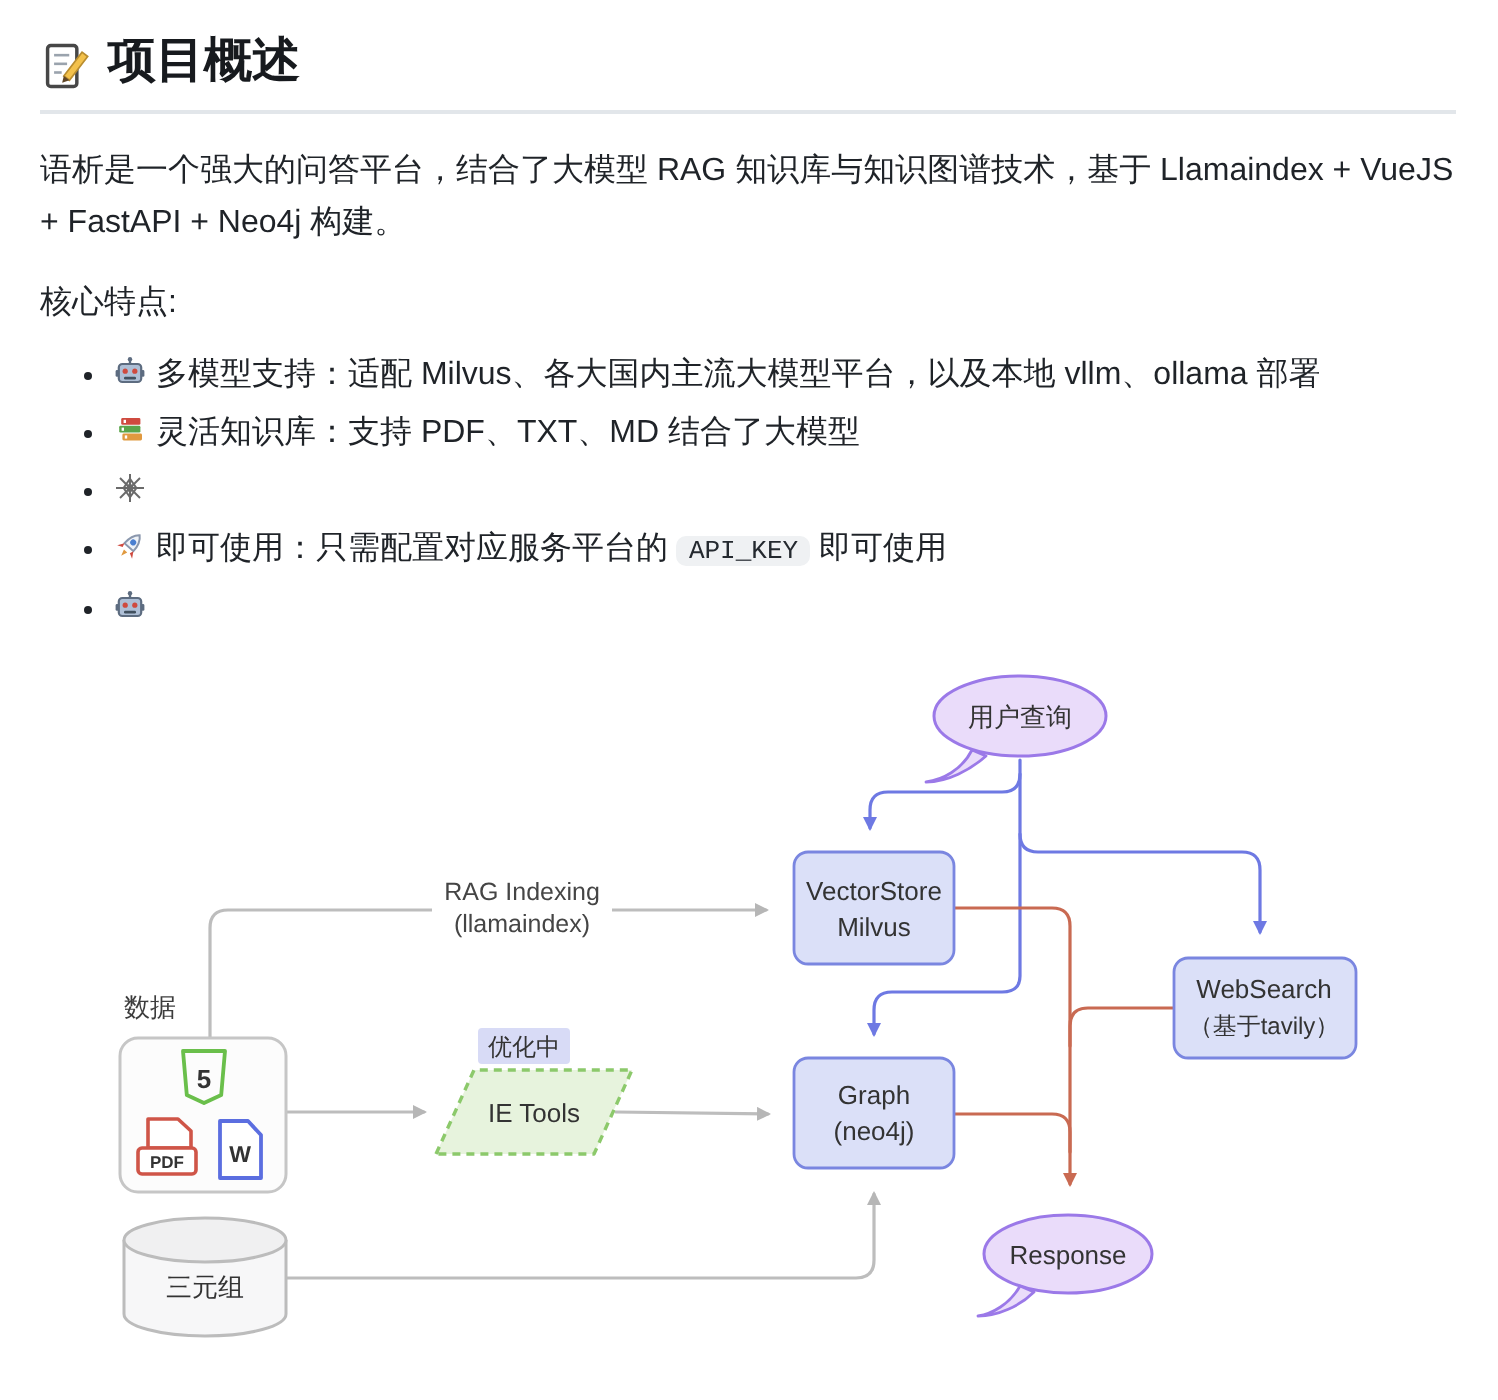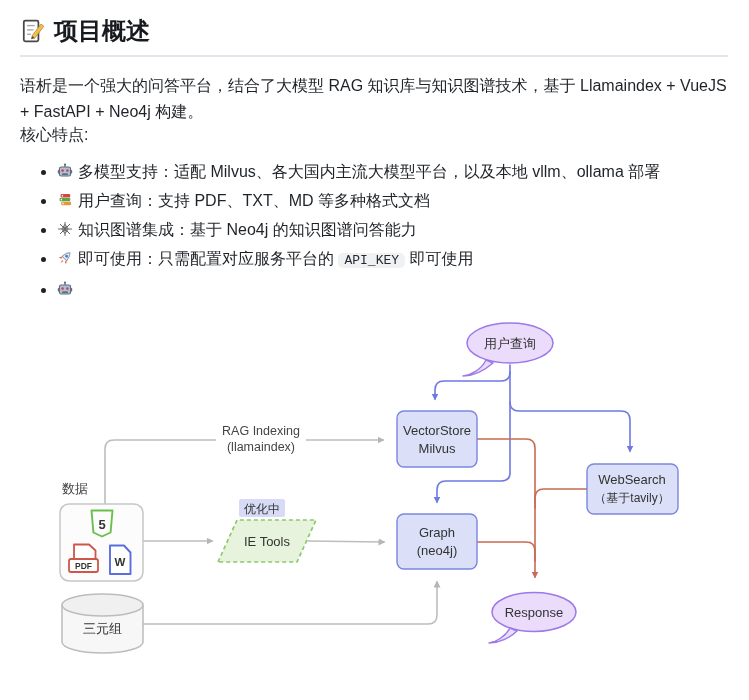--- a/index.html
+++ b/index.html
@@ -5,29 +5,29 @@
   * { box-sizing: border-box; margin: 0; padding: 0; }
   html,body { background:#ffffff; }
   body {
     width: 749px; height: 700px; overflow: hidden;
     font-family: "Liberation Sans", "DejaVu Sans", sans-serif;
     color: #1f2328; font-size: 16px;
   }
   .page { padding: 16px 21px 0 20px; }
 
   h2.title {
-    display: flex; align-items: center; gap: 8px;
+    display: flex; align-items: flex-end; gap: 8px;
     font-size: 24px; font-weight: 700; color: #171a1e;
     padding-bottom: 9px; margin-bottom: 16px;
     border-bottom: 2px solid #e2e6ea;
     line-height: 30px;
   }
   h2.title svg { flex: 0 0 auto; }
 
-  p.intro { line-height: 26px; }
+  p.intro { line-height: 26px; margin-bottom: 16px; }
   p.features-heading { font-weight: 400; margin-bottom: 14px; }
 
   ul.features { list-style: disc; padding-left: 37px; margin-bottom: 0; }
   ul.features li { margin: 5px 0; line-height: 24px; }
   ul.features li::marker { color:#1f2328; }
   .li-icon { vertical-align: -2px; margin-right: 5px; }
 
   code.inline {
     font-family: "Liberation Mono", "DejaVu Sans Mono", monospace;
     font-size: 13px; background: #eff1f3; color: #24292f;
@@ -79,33 +79,33 @@
       </svg><span>多模型支持：适配 Milvus、各大国内主流大模型平台，以及本地 vllm、ollama 部署</span>
     </li>
     <li>
       <svg class="li-icon" width="16" height="16" viewBox="0 0 16 16">
         <rect x="3.6" y="2" width="9.6" height="3.4" rx="0.7" fill="#cf4a3f"></rect>
           <rect x="4.8" y="2.9" width="1.2" height="1.6" fill="#ffffff"></rect>
         <rect x="2.6" y="5.9" width="10.6" height="3.4" rx="0.7" fill="#5aa54a"></rect>
           <rect x="3.8" y="6.8" width="1.2" height="1.6" fill="#ffffff"></rect>
         <rect x="4.2" y="9.8" width="9.8" height="3.4" rx="0.7" fill="#e0993f"></rect>
           <rect x="5.4" y="10.7" width="1.2" height="1.6" fill="#ffffff"></rect>
-      </svg><span>用户查询：支持 PDF、TXT、MD 等多种格式文档</span>
+      </svg><span>灵活知识库：支持 PDF、TXT、MD 结合了大模型</span>
     </li>
     <li>
       <svg class="li-icon" width="16" height="16" viewBox="0 0 16 16">
         <g stroke="#6a6a6a" stroke-width="1" fill="none">
           <line x1="8" y1="1" x2="8" y2="15"></line>
             <line x1="1" y1="8" x2="15" y2="8"></line>
           <line x1="3" y1="3" x2="13" y2="13"></line>
             <line x1="13" y1="3" x2="3" y2="13"></line>
           <path d="M8,3.4 L11.2,8 L8,12.6 L4.8,8 Z"></path>
           <path d="M8,6 L9.5,8 L8,10 L6.5,8 Z"></path>
         </g>
-      </svg><span>知识图谱集成：基于 Neo4j 的知识图谱问答能力</span>
+      </svg>
     </li>
     <li>
       <svg class="li-icon" width="16" height="16" viewBox="0 0 16 16">
         <g transform="rotate(42 8 8)">
           <path d="M8,0.8 C10.4,2.8 11,5.8 11,8.8 L5,8.8 C5,5.8 5.6,2.8 8,0.8 Z" fill="#eef2f7" stroke="#8a97ad" stroke-width="1"></path>
           <circle cx="8" cy="5.6" r="1.5" fill="#4a7fd0"></circle>
           <polygon points="5,8.8 3,12 5.6,10.8" fill="#cf4a3f"></polygon>
           <polygon points="11,8.8 13,12 10.4,10.8" fill="#cf4a3f"></polygon>
           <polygon points="6.9,11.3 8,14.6 9.1,11.3" fill="#e0993f"></polygon>
         </g>

